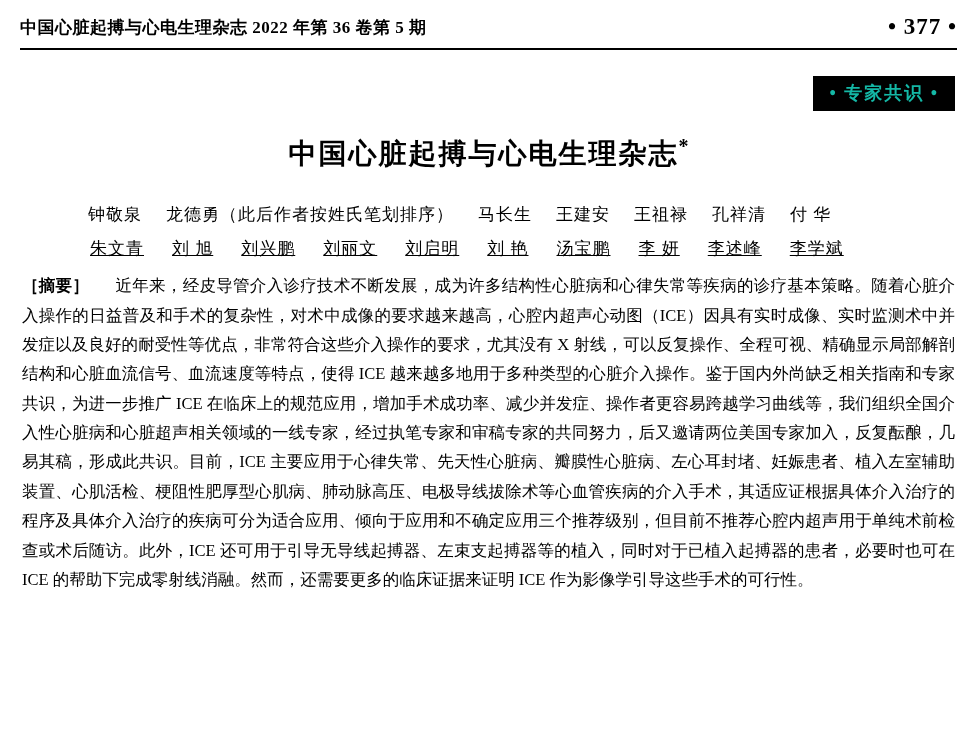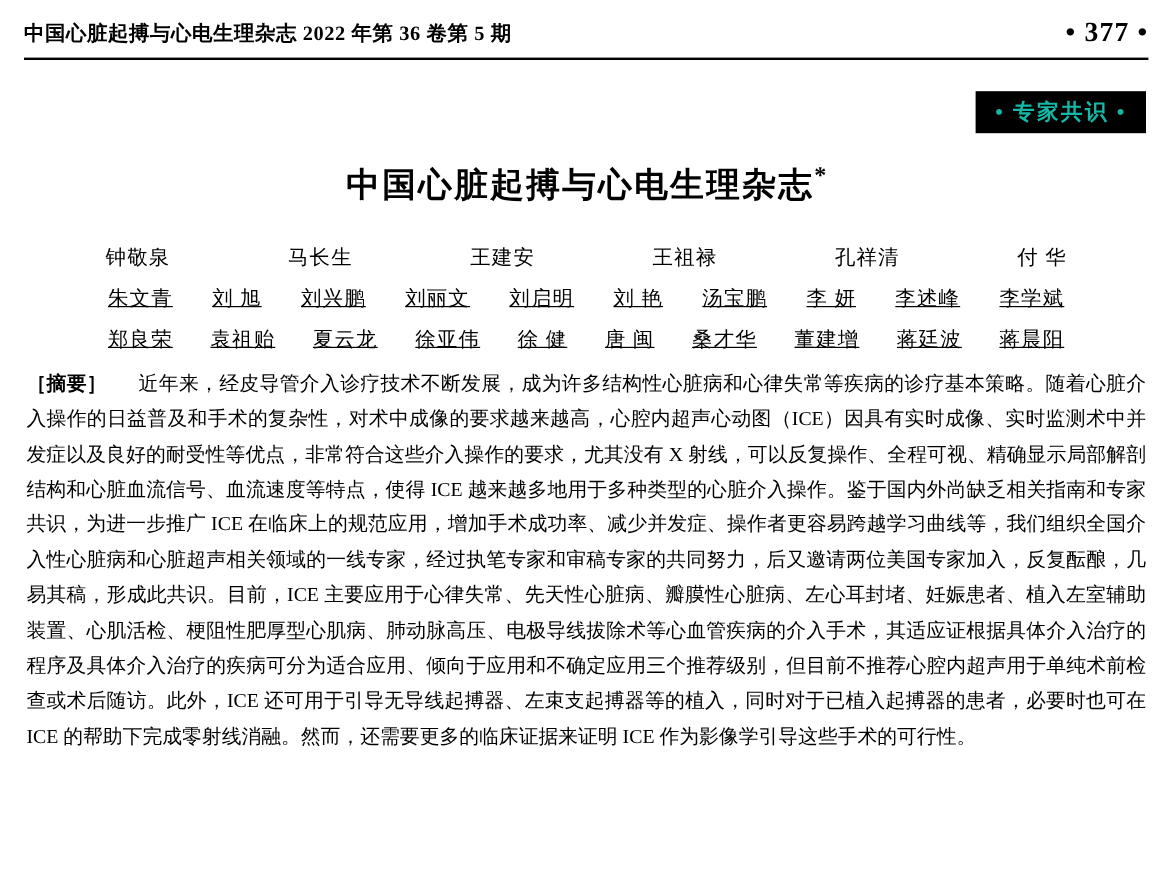--- a/index.html
+++ b/index.html
@@ -76,21 +76,21 @@
   }
 
   
   .authors {
     margin-top: 30px;
     padding: 0 58px;
     font-size: 17px;
   }
   .author-line {
     display: flex;
-    justify-content: space-between;
+    justify-content: flex-start;
     margin-bottom: 11px;
     white-space: nowrap;
   }
   .author {
     margin: 0 13px;
     letter-spacing: 1px;
   }
   .author.wide {
     letter-spacing: 1px;
   }
@@ -133,49 +133,38 @@
     <div class="category-tag">• 专家共识 •</div>
   </div>
 
   <div class="title">
     <span>中国心脏起搏与心电生理杂志</span><span class="star">*</span>
   </div>
 
   <div class="authors">
     <div class="author-line l1">
       <span class="author">钟敬泉</span>
+      <span class="author wide">龙德勇（此后作者按姓氏笔划排序）</span>
       <span class="author">马长生</span>
       <span class="author">王建安</span>
       <span class="author">王祖禄</span>
       <span class="author">孔祥清</span>
       <span class="author">付  华</span>
     </div>
     <div class="author-line l2">
       <span class="author">朱文青</span>
       <span class="author">刘  旭</span>
       <span class="author">刘兴鹏</span>
       <span class="author">刘丽文</span>
       <span class="author">刘启明</span>
       <span class="author">刘  艳</span>
       <span class="author">汤宝鹏</span>
       <span class="author">李  妍</span>
       <span class="author">李述峰</span>
       <span class="author">李学斌</span>
     </div>
-    <div class="author-line l2">
-      <span class="author">郑良荣</span>
-      <span class="author">袁祖贻</span>
-      <span class="author">夏云龙</span>
-      <span class="author">徐亚伟</span>
-      <span class="author">徐  健</span>
-      <span class="author">唐  闽</span>
-      <span class="author">桑才华</span>
-      <span class="author">董建增</span>
-      <span class="author">蒋廷波</span>
-      <span class="author">蒋晨阳</span>
-    </div>
   </div>
 
   <div class="abstract">
     <span class="label">［摘要］</span><span class="gap"></span><span>近年来，经皮导管介入诊疗技术不断发展，成为许多结构性心脏病和心律失常等疾病的诊疗基本策略。随着心脏介入操作的日益普及和手术的复杂性，对术中成像的要求越来越高，心腔内超声心动图（ICE）因具有实时成像、实时监测术中并发症以及良好的耐受性等优点，非常符合这些介入操作的要求，尤其没有 X 射线，可以反复操作、全程可视、精确显示局部解剖结构和心脏血流信号、血流速度等特点，使得 ICE 越来越多地用于多种类型的心脏介入操作。鉴于国内外尚缺乏相关指南和专家共识，为进一步推广 ICE 在临床上的规范应用，增加手术成功率、减少并发症、操作者更容易跨越学习曲线等，我们组织全国介入性心脏病和心脏超声相关领域的一线专家，经过执笔专家和审稿专家的共同努力，后又邀请两位美国专家加入，反复酝酿，几易其稿，形成此共识。目前，ICE 主要应用于心律失常、先天性心脏病、瓣膜性心脏病、左心耳封堵、妊娠患者、植入左室辅助装置、心肌活检、梗阻性肥厚型心肌病、肺动脉高压、电极导线拔除术等心血管疾病的介入手术，其适应证根据具体介入治疗的程序及具体介入治疗的疾病可分为适合应用、倾向于应用和不确定应用三个推荐级别，但目前不推荐心腔内超声用于单纯术前检查或术后随访。此外，ICE 还可用于引导无导线起搏器、左束支起搏器等的植入，同时对于已植入起搏器的患者，必要时也可在 ICE 的帮助下完成零射线消融。然而，还需要更多的临床证据来证明 ICE 作为影像学引导这些手术的可行性。</span>
   </div>
 
 </div>
 
 </body></html>

